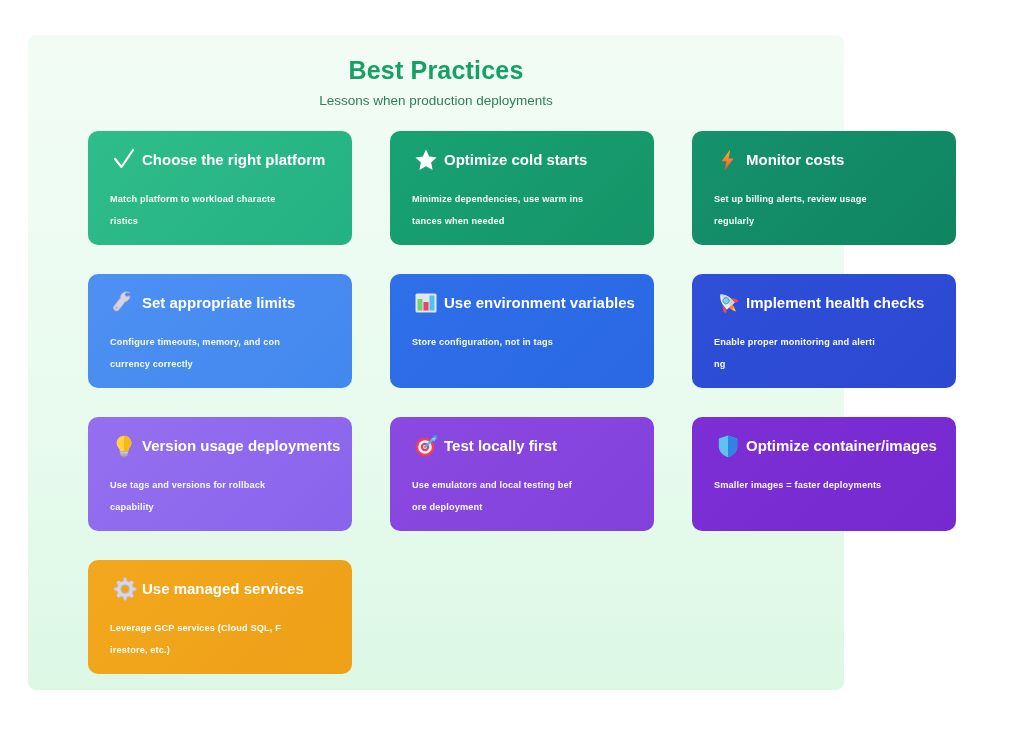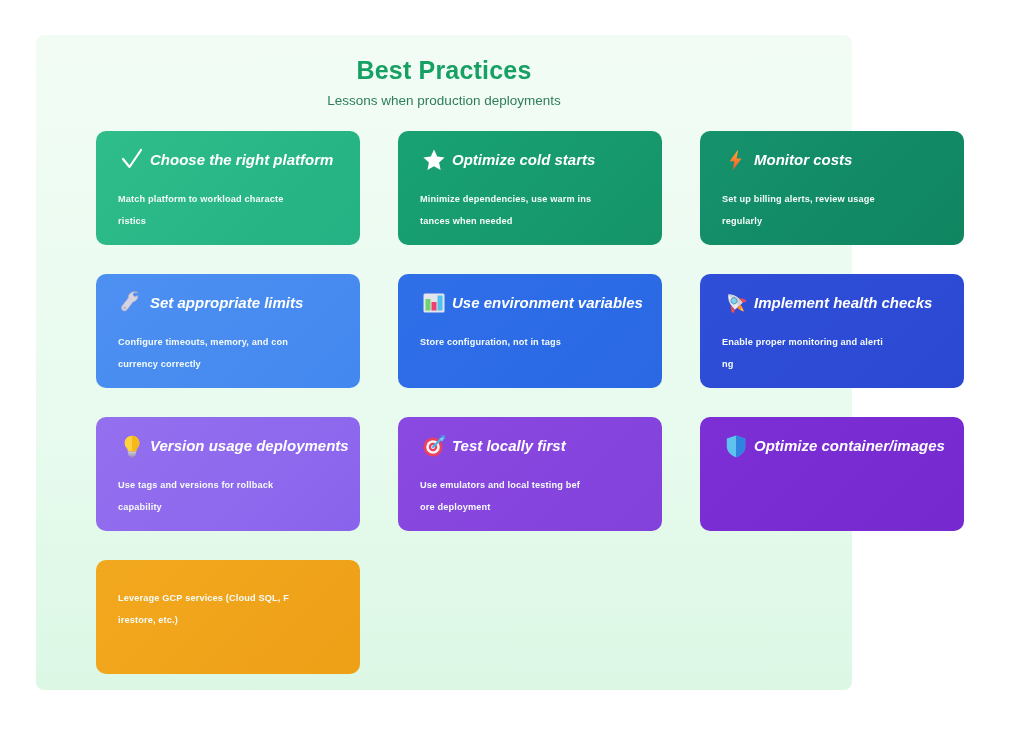--- a/index.html
+++ b/index.html
@@ -9,21 +9,21 @@
   }
   body {
     width: 1024px;
     height: 740px;
     font-family: "Liberation Sans", sans-serif;
     overflow: hidden;
   }
 
   #panel {
     position: absolute;
-    left: 36px;
+    left: 28px;
     top: 35px;
     width: 816px;
     height: 655px;
     background: linear-gradient(180deg, #f2fcf5 0%, #e9fbef 55%, #dcf8e5 100%);
     border-radius: 8px;
     box-sizing: border-box;
   }
 
   #header {
     text-align: center;
@@ -64,21 +64,20 @@
     box-sizing: border-box;
     padding: 14px 14px 0 14px;
     overflow: hidden;
   }
 
   .card-head {
     display: flex;
     align-items: center;
     height: 30px;
     padding-left: 8px;
-    font-style: italic;
   }
   .card-icon {
     flex: 0 0 auto;
     width: 28px;
     height: 28px;
     display: flex;
     align-items: center;
     justify-content: center;
     margin-right: 4px;
   }
@@ -262,21 +261,32 @@
     <div class="card c-purple3">
       <div class="card-head">
         <span class="card-icon">
           <svg width="24" height="24" viewBox="0 0 24 24">
             <path d="M12 1.6 L21.2 4.6 L21.2 12.2 C21.2 17.4 17.4 21.2 12 23.2 C6.6 21.2 2.8 17.4 2.8 12.2 L2.8 4.6 Z" fill="#5fc3f0"></path>
             <path d="M12 1.6 L21.2 4.6 L21.2 12.2 C21.2 17.4 17.4 21.2 12 23.2 Z" fill="#2f84e0"></path>
           </svg>
         </span>
         <span class="card-title">Optimize container/images</span>
       </div>
+      <p class="card-desc">Smaller images = faster deployments</p>
     </div>
 
     <div class="card c-orange1">
+      <div class="card-head">
+        <span class="card-icon">
+          <svg width="26" height="26" viewBox="0 0 26 26">
+            <path d="M13 1.6 L15.3 2.1 L16 5.1 L18.1 6 L20.7 4.4 L22.9 6.6 L21.3 9.2 L22.2 11.3 L25.2 12 L25.2 14.3 L22.2 15 L21.3 17.1 L22.9 19.7 L20.7 21.9 L18.1 20.3 L16 21.2 L15.3 24.2 L13 24.2 L12.3 21.2 L10.2 20.3 L7.6 21.9 L5.4 19.7 L7 17.1 L6.1 15 L3.1 14.3 L3.1 12 L6.1 11.3 L7 9.2 L5.4 6.6 L7.6 4.4 L10.2 6 L12.3 5.1 Z" fill="#d9d6e4" stroke="#bdb8cd" stroke-width="0.6"></path>
+            <circle cx="14.1" cy="13.1" r="4.1" fill="#f0a41b"></circle>
+            <circle cx="14.1" cy="13.1" r="4.1" fill="none" stroke="#b9b3c9" stroke-width="1.1"></circle>
+          </svg>
+        </span>
+        <span class="card-title">Use managed services</span>
+      </div>
       <p class="card-desc">Leverage GCP services (Cloud SQL, F
 irestore, etc.)</p>
     </div>
 
   </div>
 </div>
 
 </body></html>

